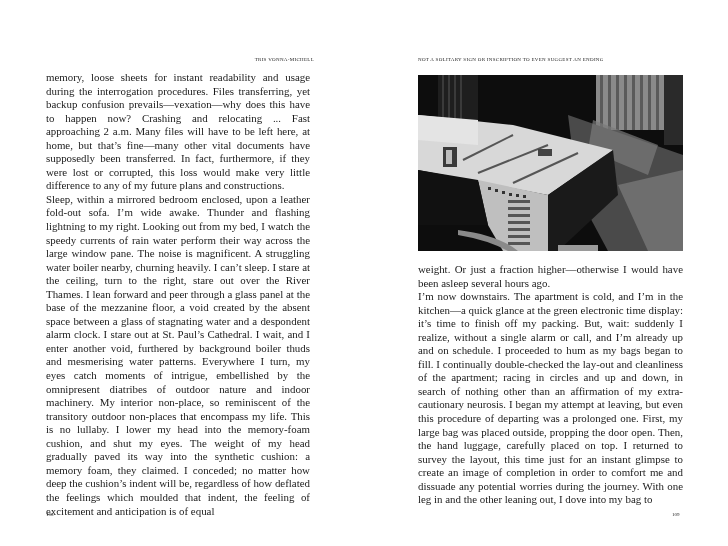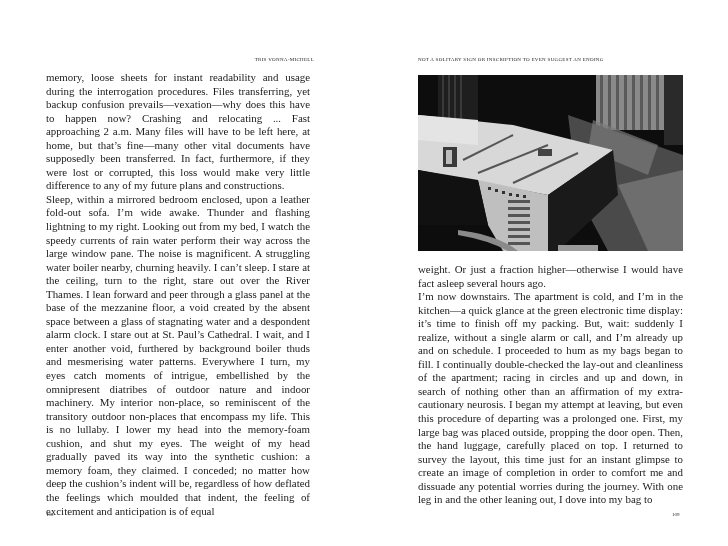--- a/index.html
+++ b/index.html
@@ -94,17 +94,17 @@
         <rect x="98" y="119" width="3" height="3"></rect>
           <rect x="105" y="120" width="3" height="3"></rect>
       </g>
       <polygon points="130,120 195,75 200,120 140,176 130,176" fill="#1a1a1a"></polygon>
       <polygon points="0,95 60,105 70,150 0,150" fill="#111"></polygon>
       <path d="M40,155 Q80,160 100,176 L90,176 Q70,165 40,160 Z" fill="#8a8a8a"></path>
       <rect x="140" y="170" width="40" height="6" fill="#9a9a9a"></rect>
     </svg>
   </div>
   <div class="text-block">
-    <p>weight. Or just a fraction higher—otherwise I would have fact asleep several hours ago.</p>
+    <p>weight. Or just a fraction higher—otherwise I would have been asleep several hours ago.</p>
     <p>I’m now downstairs. The apartment is cold, and I’m in the kitchen—a quick glance at the green electronic time display: it’s time to finish off my packing. But, wait: suddenly I realize, without a single alarm or call, and I’m already up and on sche­dule. I proceeded to hum as my bags began to fill. I continually double-checked the lay-out and cleanliness of the apartment; racing in circles and up and down, in search of nothing other than an affirmation of my extra-cautionary neurosis. I began my attempt at leaving, but even this procedure of departing was a prolonged one. First, my large bag was placed outside, propping the door open. Then, the hand luggage, carefully placed on top. I returned to survey the layout, this time just for an instant glimpse to create an image of completion in order to comfort me and dissuade any potential worries during the journey. With one leg in and the other leaning out, I dove into my bag to</p>
   </div>
   <div class="folio">109</div>
 </div>
 
 </body></html>

